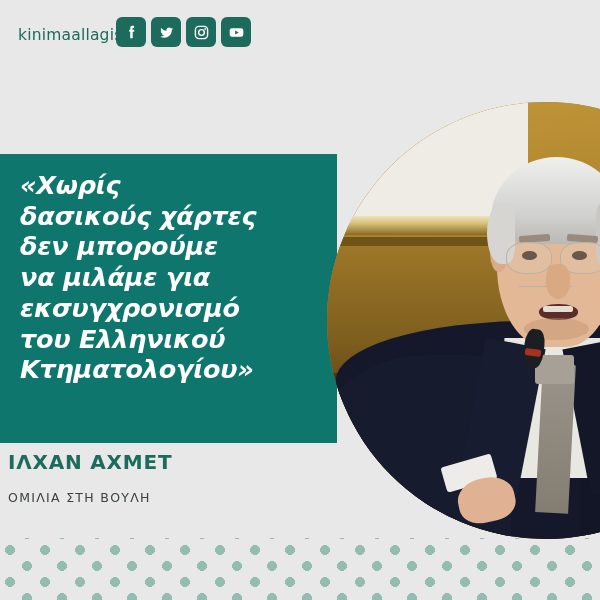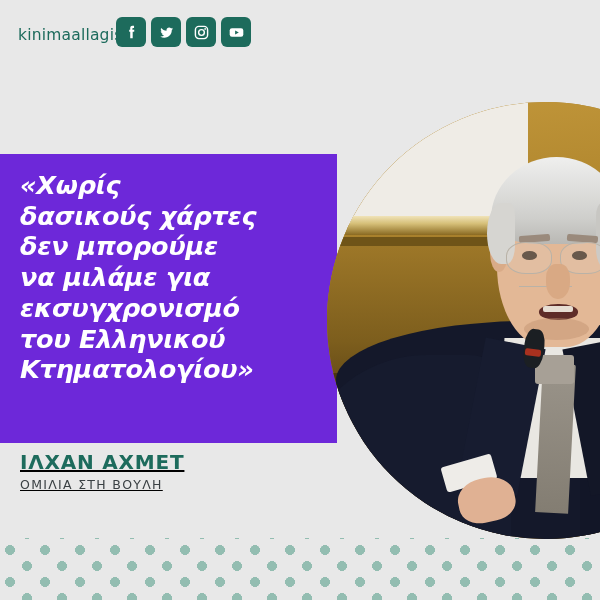--- a/index.html
+++ b/index.html
@@ -54,21 +54,21 @@
   .logo-mark{width:58px;height:46px;margin:0 auto;display:block;}
   .logo-text{
     margin-top:1px;
     font-size:11px;font-weight:bold;color:#19a05a;line-height:1.05;
     letter-spacing:.2px;
   }
 
   
   .quote-panel{
     position:absolute;left:0;top:154px;width:337px;height:289px;
-    background:#6d28d9;z-index:2;
+    background:#0f766e;z-index:2;
   }
   .quote{
     position:absolute;left:20px;top:16px;width:300px;
     color:#ffffff;
     font-style:italic;font-weight:bold;
     font-size:25.5px;line-height:1.205;
     letter-spacing:-.2px;
     white-space:pre-line;
   }
 
@@ -239,28 +239,28 @@
     background:#e0b193;border-radius:46% 46% 40% 40%;
     transform:rotate(-12deg);
   }
   .cuff{
     position:absolute;left:26.5%;top:82%;width:12%;height:6%;
     background:#eeece8;border-radius:3px;transform:rotate(-16deg);
   }
 
   
   .caption{
-    position:absolute;left:20px;top:452px;z-index:6;text-decoration:underline;
+    position:absolute;left:8px;top:452px;z-index:6;
   }
   .name{
     font-size:20px;font-weight:bold;color:#1d6b5c;letter-spacing:.8px;
     line-height:1;
   }
   .subtitle{
-    margin-top:7px;
+    margin-top:20px;
     font-size:12.5px;color:#3a4043;letter-spacing:1.3px;line-height:1;
   }
 </style>
 </head>
 <body>
 
 <div class="card">
 
   <div class="dots"></div>
 

